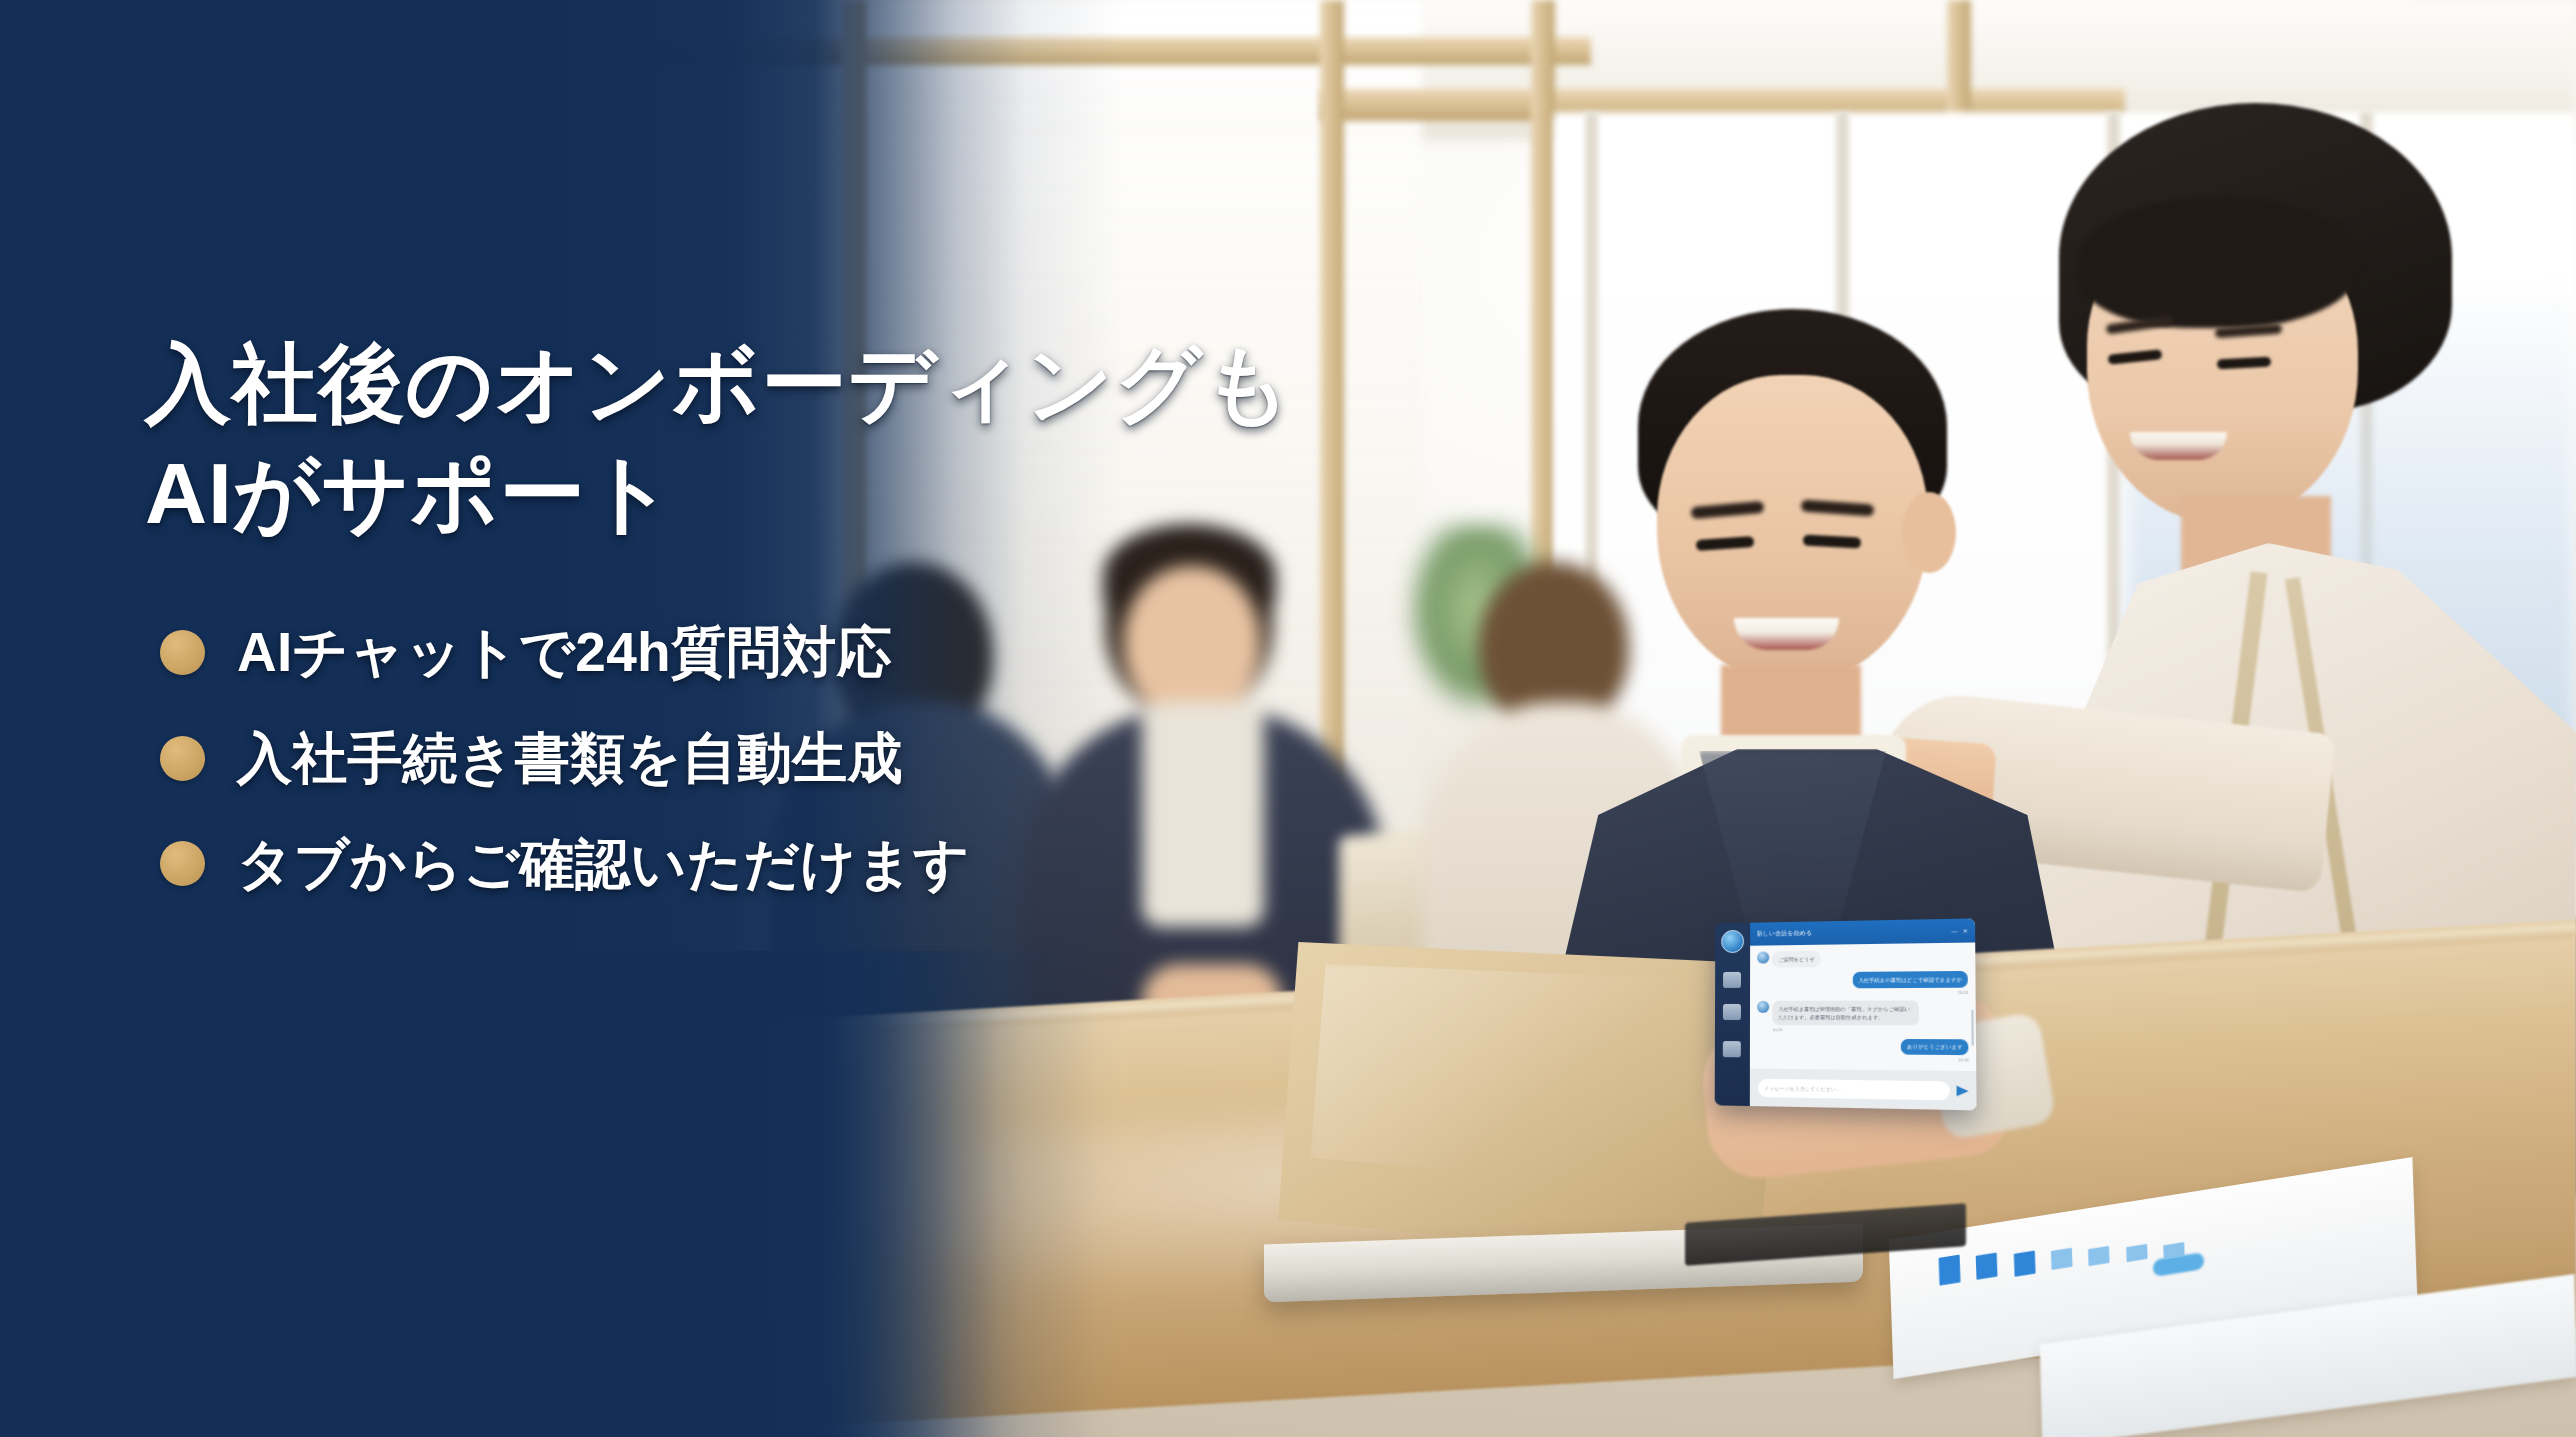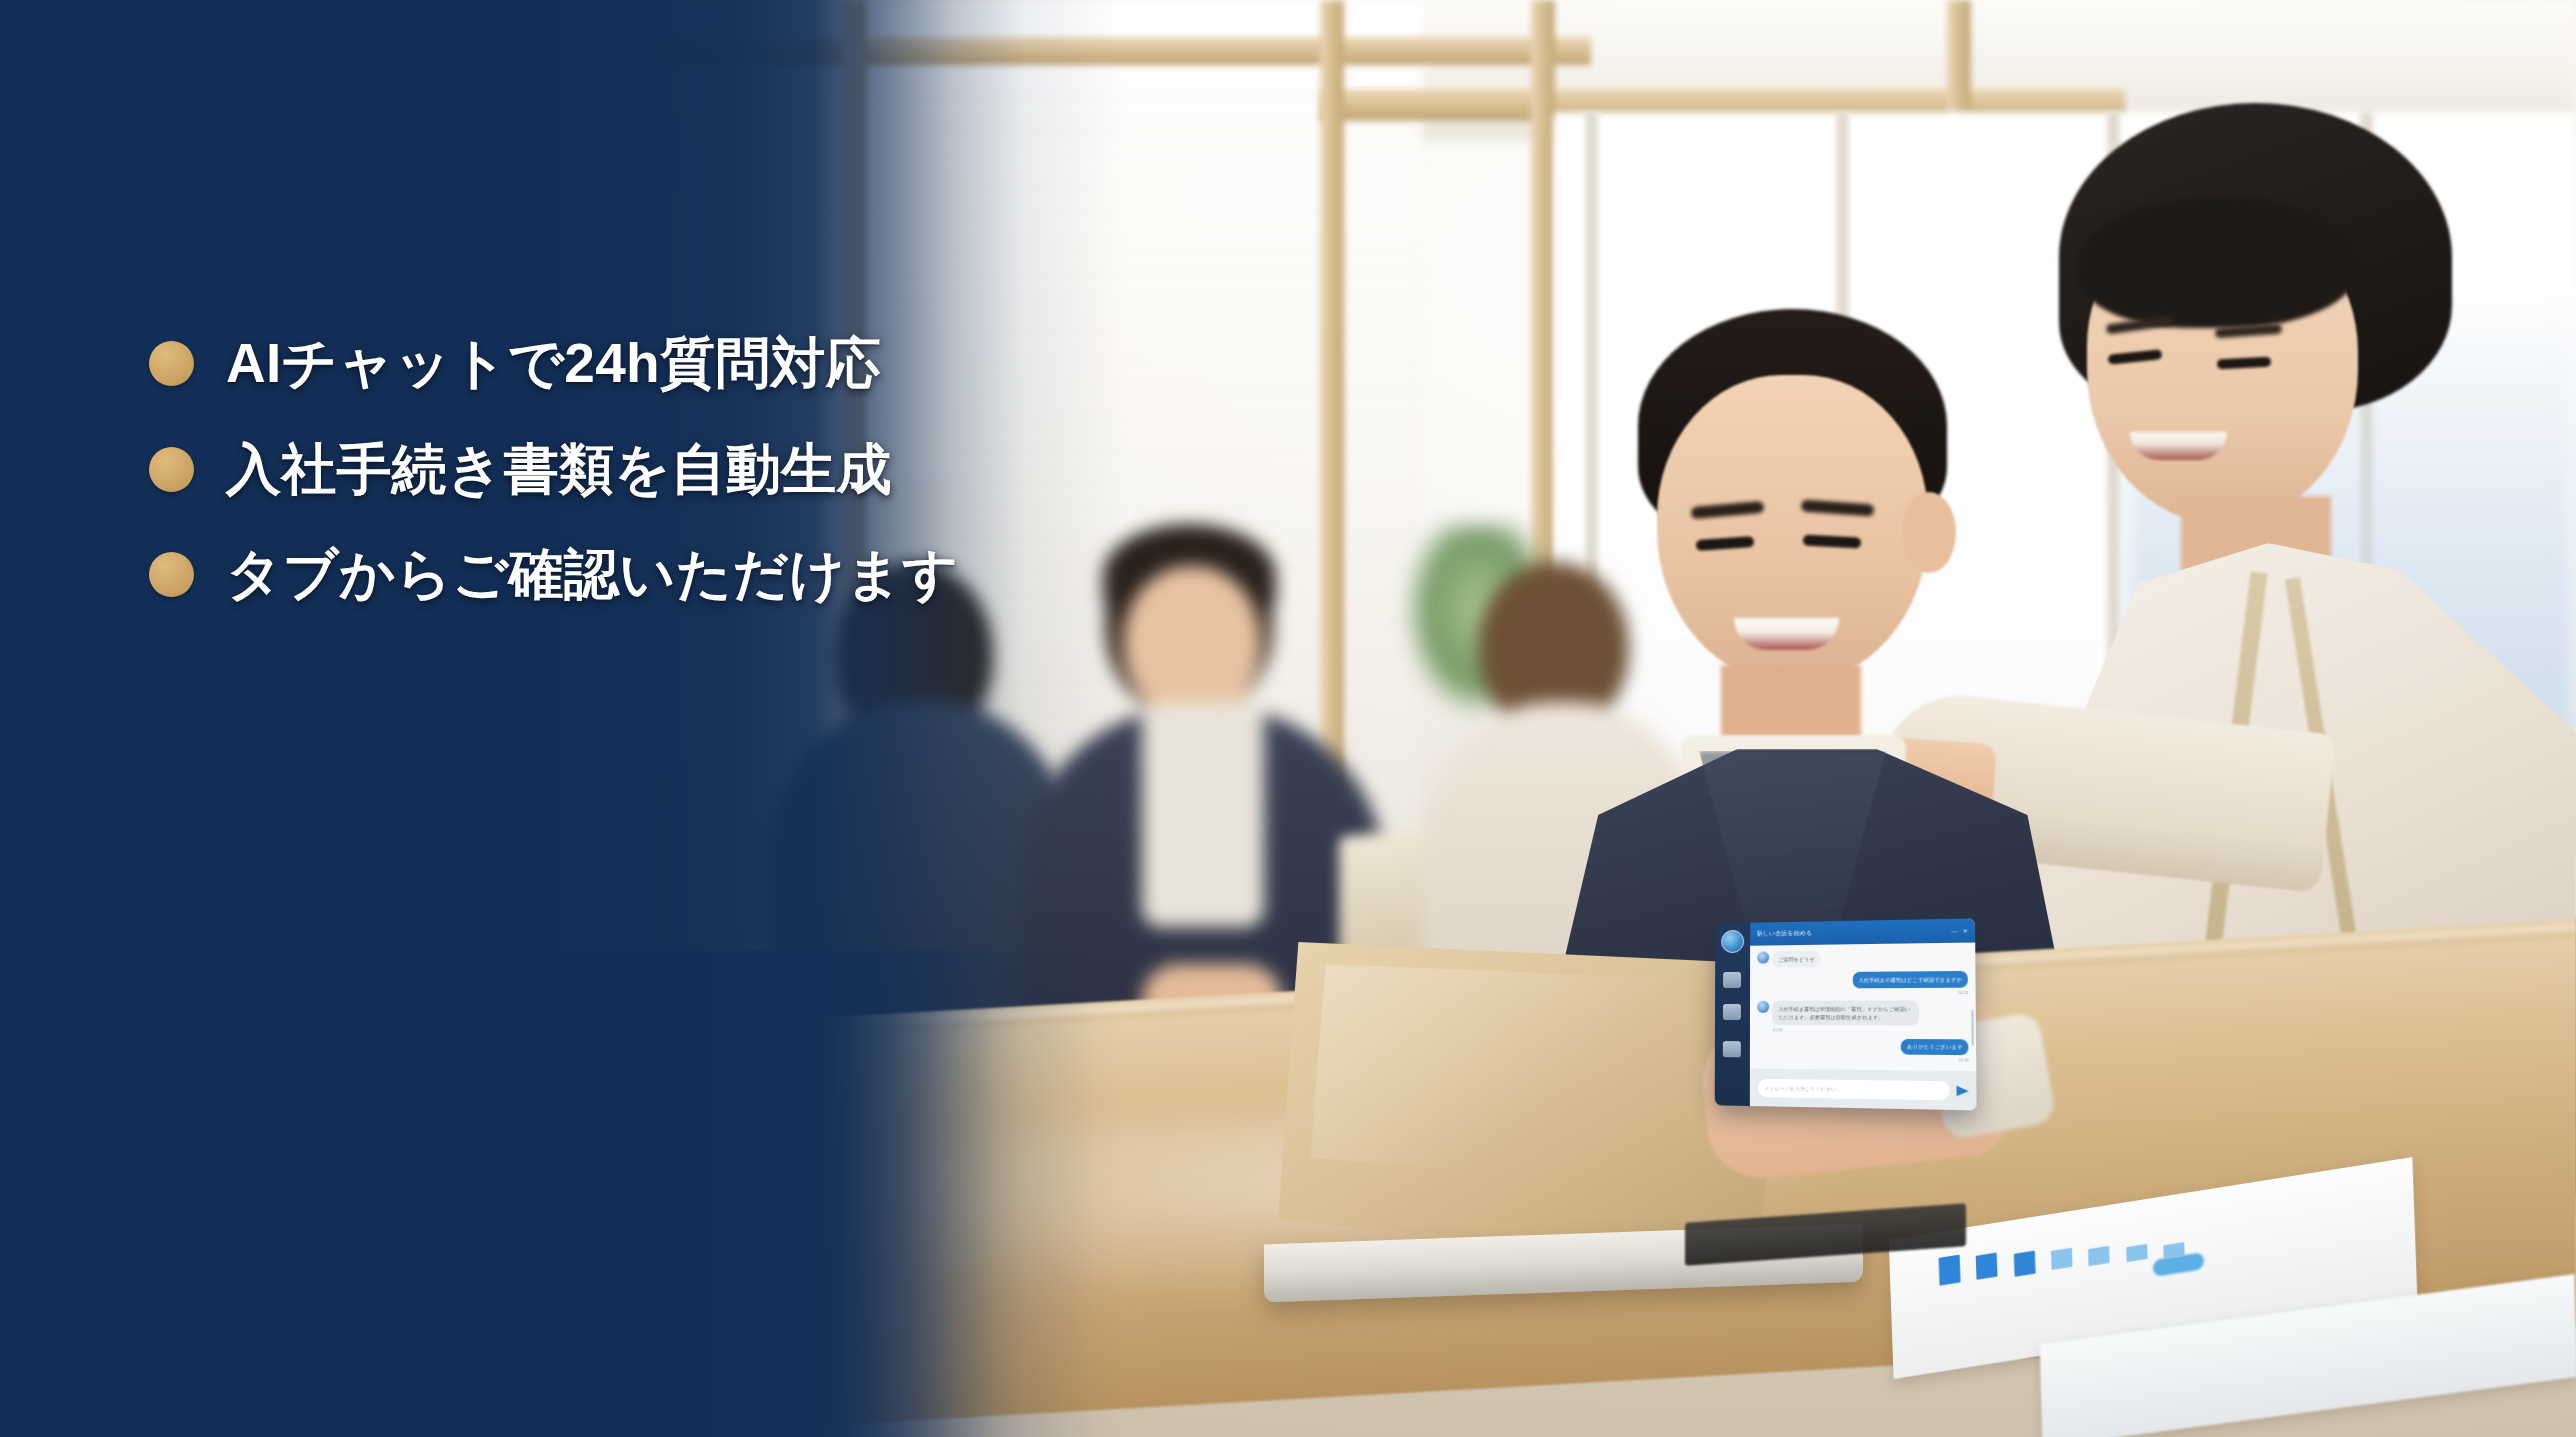--- a/index.html
+++ b/index.html
@@ -402,21 +402,21 @@
 
   
   #text-block{position:absolute;left:145px;top:328px;width:1217px;}
   #headline{
     color:#ffffff;font-weight:700;font-size:86px;line-height:1.28;
     letter-spacing:.01em;
     text-shadow:0 3.7px 9.4px rgba(4,14,32,.62), 0 0.9px 1.9px rgba(4,14,32,.5);
     margin:0 0 73px 0;
   }
   #headline .hl-line{display:block;}
-  #bullet-list{list-style:none;margin:4px;padding:0;}
+  #bullet-list{list-style:none;margin:15px;padding:0;}
   .bullet-item{
     display:flex;align-items:center;gap:32px;
     margin-bottom:43px;
   }
   .bullet-dot{
     flex:0 0 auto;width:45px;height:45px;border-radius:50%;
     background:radial-gradient(circle at 36% 30%,#e0bb7c,#cba463 62%,#bb9353 100%);
     box-shadow:0 1.9px 5.6px rgba(6,16,34,.45);
   }
   .bullet-text{
@@ -582,20 +582,24 @@
           <div id="chat-send-icon"></div>
         </div>
       </div>
     </div>
   </div>
 
   <div id="overlay-navy"></div>
   <div id="overlay-navy-bottom"></div>
 
   <div id="text-block">
+    <h1 id="headline">
+      <span class="hl-line">入社後のオンボーディングも</span>
+      <span class="hl-line">AIがサポート</span>
+    </h1>
 
     <ul id="bullet-list">
       <li class="bullet-item">
         <span class="bullet-dot"></span>
         <span class="bullet-text">AIチャットで24h質問対応</span>
       </li>
       <li class="bullet-item">
         <span class="bullet-dot"></span>
         <span class="bullet-text">入社手続き書類を自動生成</span>
       </li>

